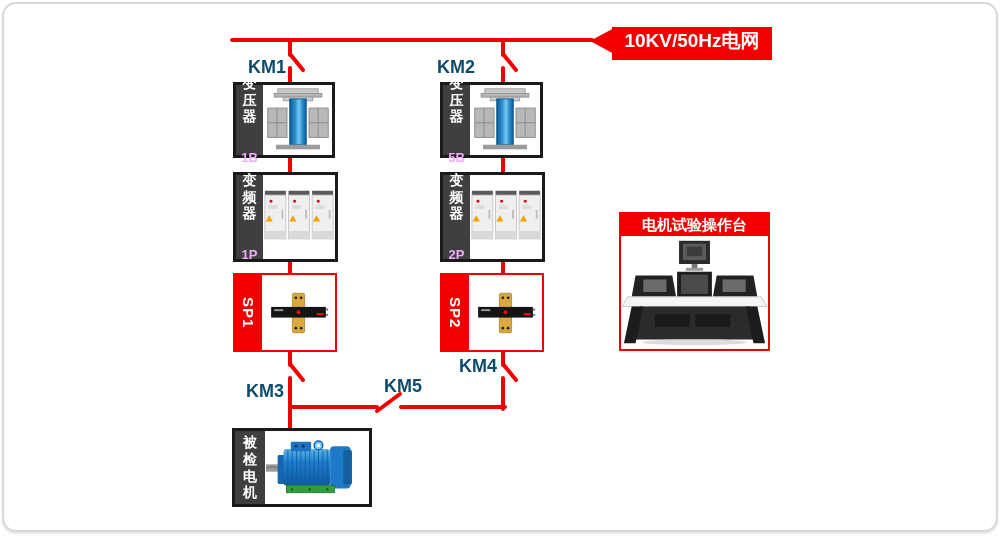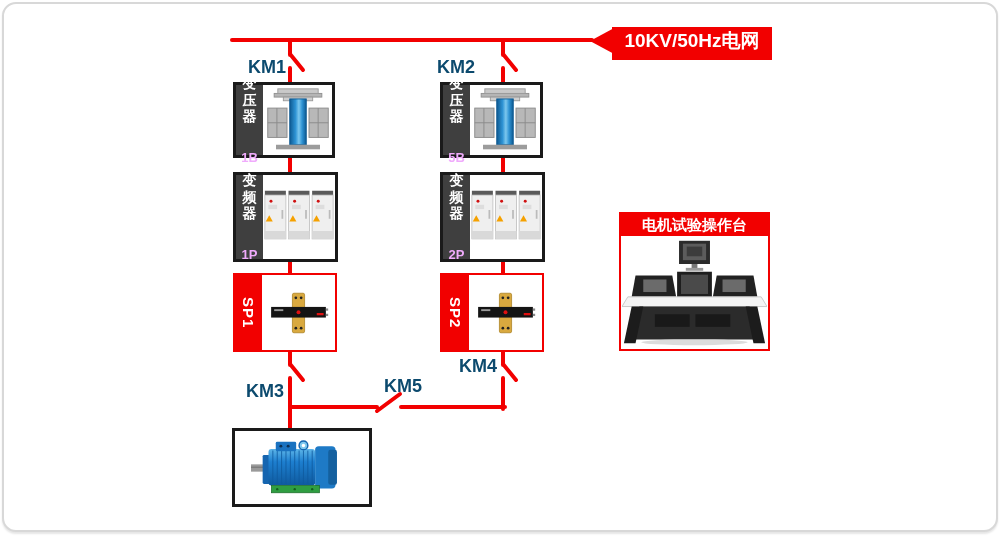--- a/index.html
+++ b/index.html
@@ -236,20 +236,23 @@
         <rect x="16" y="23" width="12" height="2.5" fill="#9a9a9a"></rect>
         <circle cx="48" cy="27" r="2.6" fill="#e01010"></circle>
         <rect x="72" y="28" width="9" height="3" fill="#e01010"></rect>
         <rect x="84" y="22" width="3" height="3" fill="#888"></rect>
           <rect x="84" y="29" width="3" height="3" fill="#888"></rect>
       </svg>
     </div>
   </div>
 
   <div class="eq-box" style="left:232px;top:428px;width:140px;height:79px;">
+    <div class="band" style="flex-basis:30px;">
+      <span class="v-cn">被检电机</span>
+    </div>
     <div class="art">
       <svg width="102" height="66" viewBox="0 0 140 80">
         <rect x="0" y="35" width="18" height="10" fill="#9a9a9a"></rect>
           <rect x="0" y="38" width="18" height="2" fill="#7d7d7d"></rect>
         <rect x="16" y="22" width="10" height="40" rx="2" fill="#1565b0"></rect>
         <rect x="24" y="14" width="64" height="50" rx="4" fill="url(#gradMotor)"></rect>
         <g stroke="#0f5a9e" stroke-width="1.4" opacity="0.8">
           <path d="M30,16 V62 M36,16 V62 M42,16 V62 M48,16 V62 M54,16 V62 M60,16 V62 M66,16 V62 M72,16 V62 M78,16 V62 M84,16 V62"></path>
         </g>
         <rect x="34" y="4" width="28" height="13" rx="2" fill="#1a72c0"></rect>

